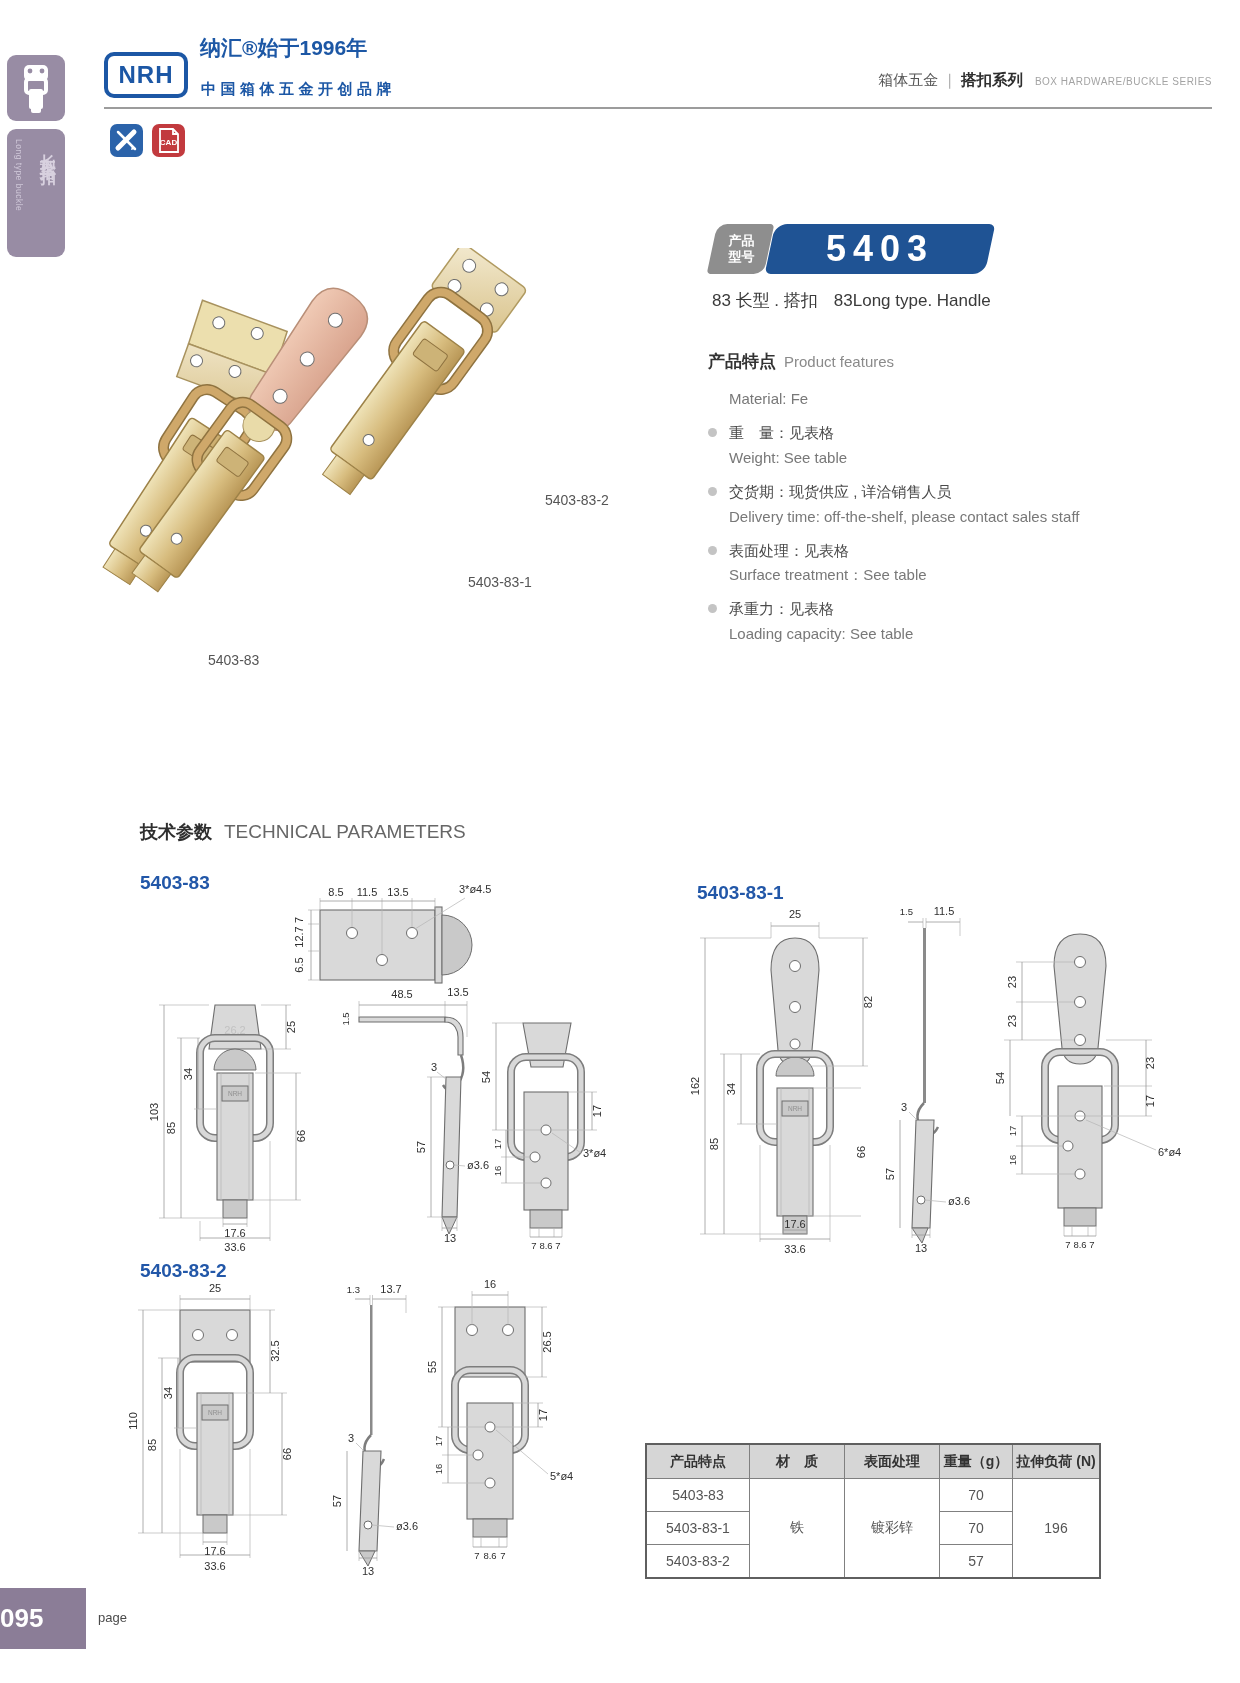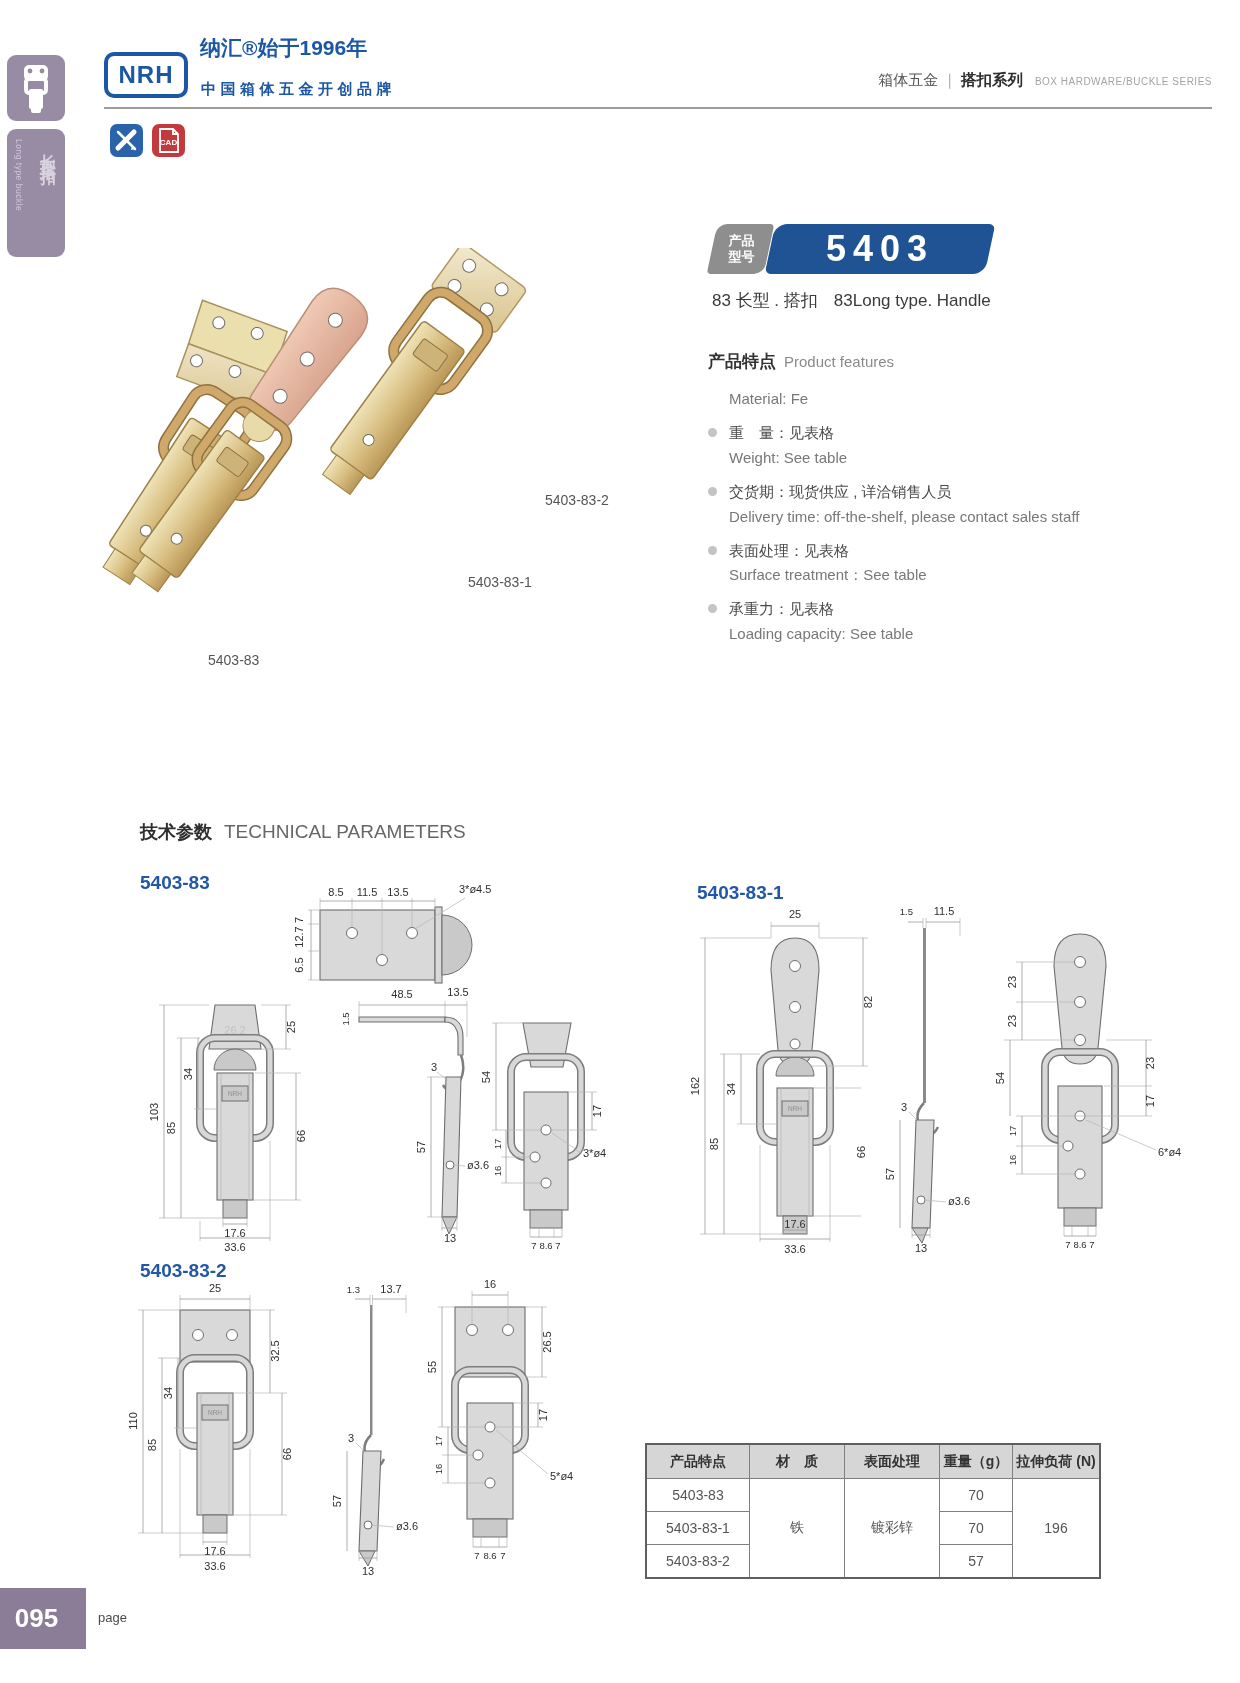--- a/index.html
+++ b/index.html
@@ -82,21 +82,21 @@
 
   
   .spec{left:645px;top:1443px;border-collapse:collapse;border:2px solid #5f5f5f;}
   .spec th,.spec td{border:1px solid #808080;text-align:center;font-weight:400;}
   .spec th{background:#d6d6d6;font-size:14px;color:#333;font-weight:700;height:31px;}
   .spec td{font-size:14px;color:#555;height:30px;}
   .c1{width:100px;} .c2{width:92px;} .c3{width:92px;} .c4{width:70px;} .c5{width:84px;}
 
   
   .foot-badge{left:0;top:1588px;width:86px;height:61px;background:#8b7d97;color:#fff;
-              font-size:26px;font-weight:700;text-align:center;line-height:61px;padding-right:13px;
+              font-size:26px;font-weight:700;text-align:left;line-height:61px;padding-right:13px;
               box-sizing:border-box;}
   .foot-page{left:98px;top:1610px;font-size:13px;color:#4a4a4a;}
 </style>
 </head>
 <body>
 
 <div class="page">
 
   <div class="abs side-badge1">
     <svg width="58" height="66" viewBox="0 0 58 66">

